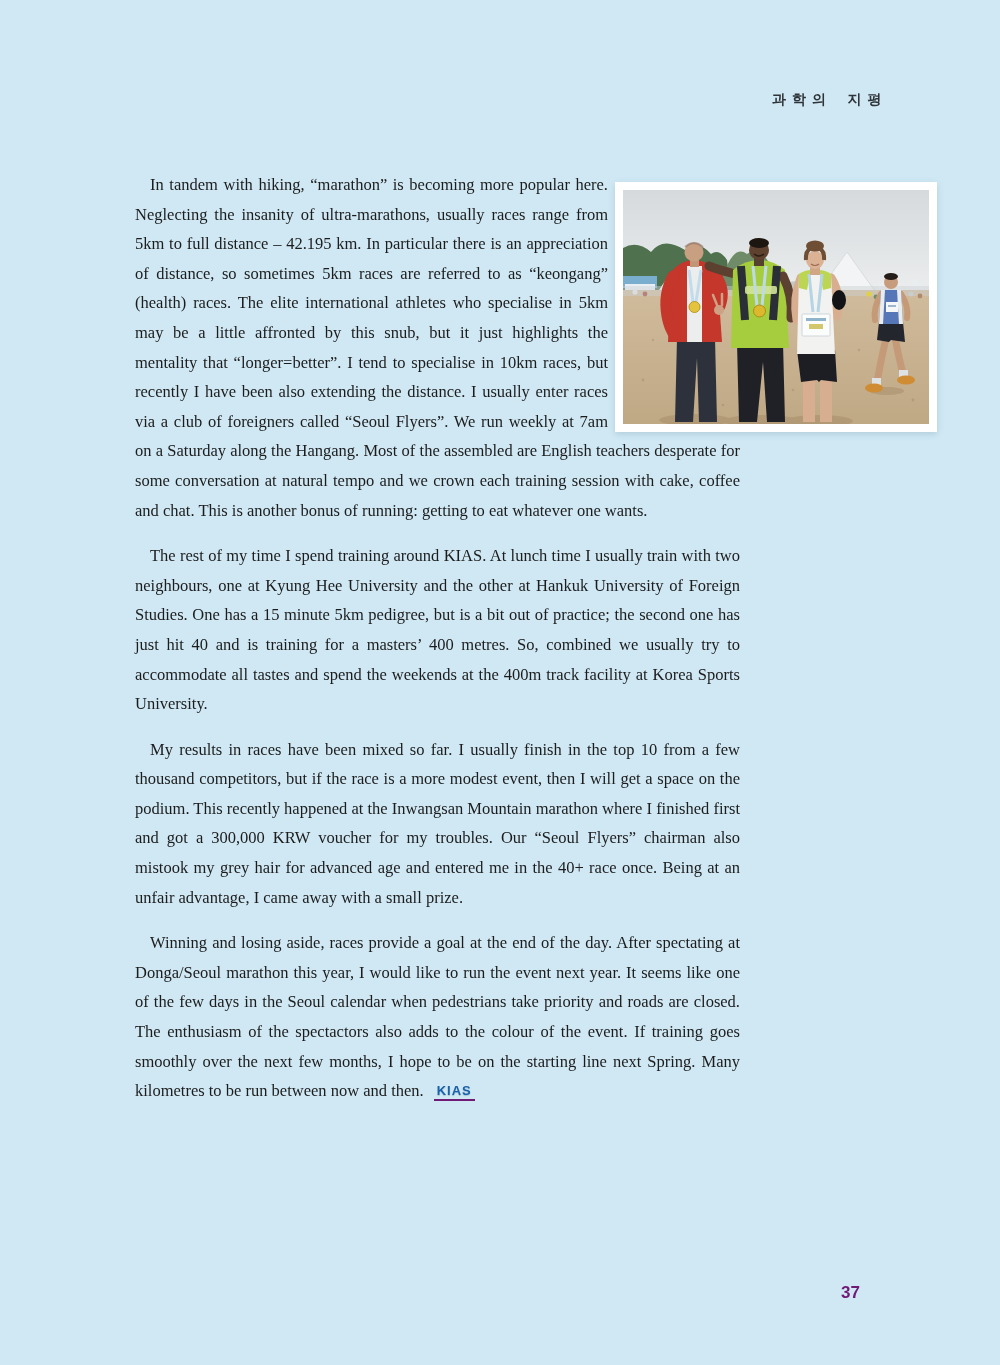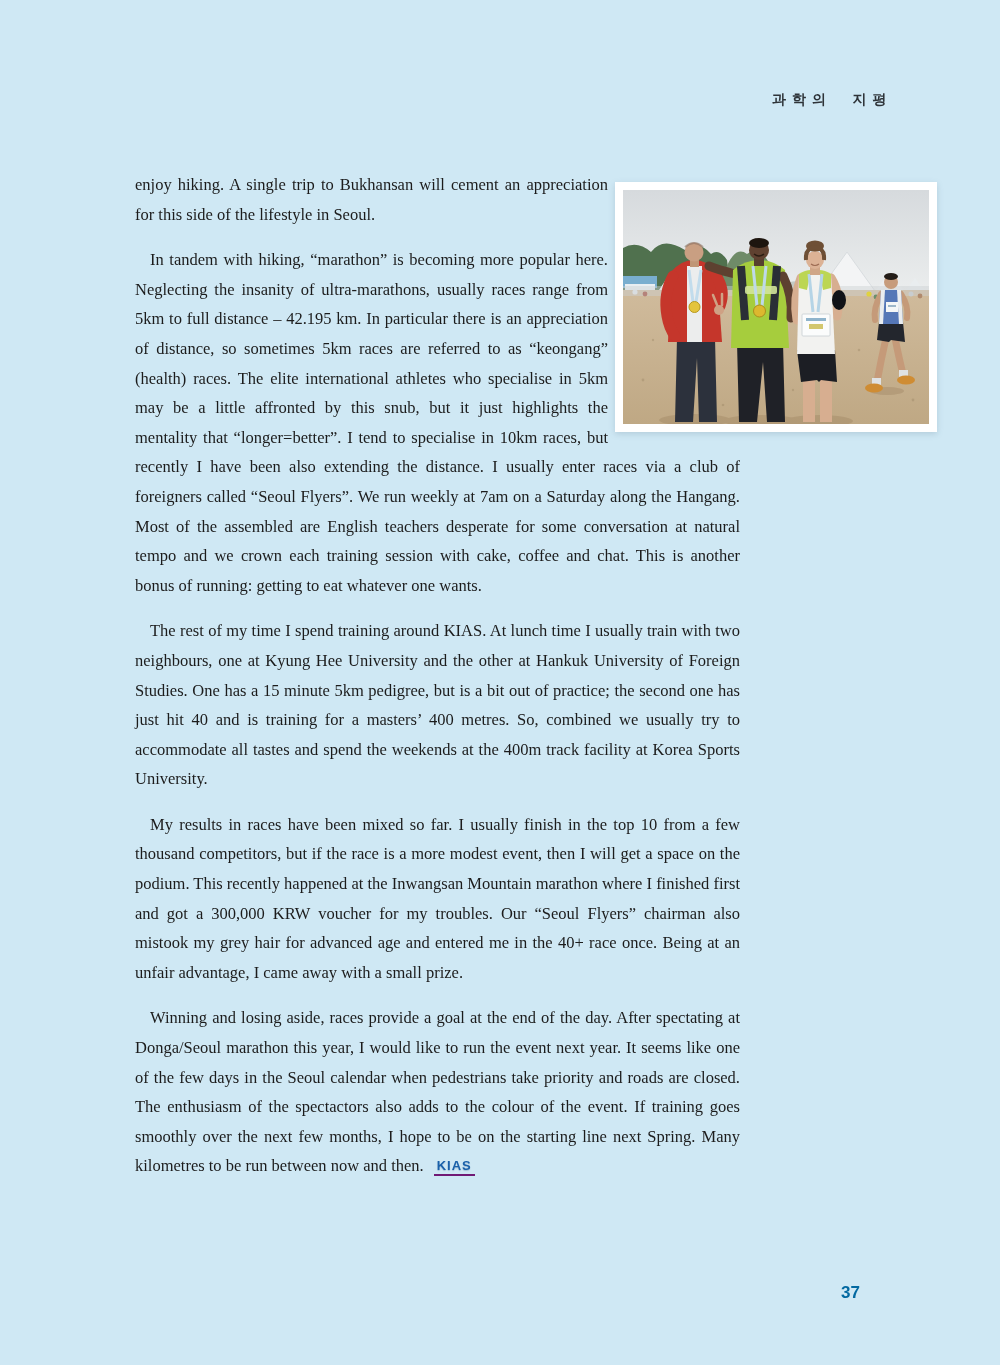--- a/index.html
+++ b/index.html
@@ -8,21 +8,21 @@
     width:1000px;
     height:1365px;
     background:#cfe8f4;
     font-family:"Liberation Serif", serif;
     overflow:hidden;
   }
   .journal-header{
     position:absolute;
     top:91px;
     left:772px;
-    font-family:Liberation Mono, monospace;
+    font-family:Liberation Serif, serif;
     font-size:14px;
     font-weight:700;
     letter-spacing:6px;
     word-spacing:6px;
     color:#2e3338;
   }
   .photo-frame{
     position:absolute;
     left:615px;
     top:182px;
@@ -66,21 +66,21 @@
     vertical-align:1px;
     text-shadow:0 1px 1px rgba(40,80,130,0.25);
   }
   .page-number{
     position:absolute;
     left:841px;
     top:1283px;
     font-family:"Liberation Sans", sans-serif;
     font-weight:700;
     font-size:17px;
-    color:#0369a1;
+    color:#701a75;
   }
 </style>
 </head>
 <body>
 
 <div class="page">
 
   <div class="journal-header">과학의 지평</div>
 
   <figure class="photo-frame" aria-label="Three runners wearing race medals pose together on a sandy beach — one in a red jacket, one in a lime green shirt, one in a white tank with a race bib — with green hills, white tents, a crowd and another runner walking in the background">
@@ -217,21 +217,20 @@
         <circle cx="192" cy="70" r="9" fill="#dcb295"></circle>
         <ellipse cx="192" cy="56" rx="9" ry="5.5" fill="#6e4f35"></ellipse>
         <path d="M183,70 Q182,58 192,57 Q202,58 201,70" stroke="#6e4f35" stroke-width="4" fill="none"></path>
         <path d="M188,74 Q192,77 196,74" stroke="#9c6b52" stroke-width="1.2" fill="none"></path>
       </g>
     </svg>
   </figure>
 
   <div class="article">
     <div class="photo-spacer"></div>
-    <p class="continuation">enjoy hiking. A single trip to Bukhansan will cement an appreciation for this side of the lifestyle in Seoul.</p>
     <p>In tandem with hiking, “marathon” is becoming more popular here. Neglecting the insanity of ultra-marathons, usually races range from 5km to full distance – 42.195 km. In particular there is an appreciation of distance, so sometimes 5km races are referred to as “keongang” (health) races. The elite international athletes who specialise in 5km may be a little affronted by this snub, but it just highlights the mentality that “longer=better”. I tend to specialise in 10km races, but recently I have been also extending the distance. I usually enter races via a club of foreigners called “Seoul Flyers”. We run weekly at 7am on a Saturday along the Hangang. Most of the assembled are English teachers desperate for some conversation at natural tempo and we crown each training session with cake, coffee and chat. This is another bonus of running: getting to eat whatever one wants.</p>
     <p>The rest of my time I spend training around KIAS. At lunch time I usually train with two neighbours, one at Kyung Hee University and the other at Hankuk University of Foreign Studies. One has a 15 minute 5km pedigree, but is a bit out of practice; the second one has just hit 40 and is training for a masters’ 400 metres. So, combined we usually try to accommodate all tastes and spend the weekends at the 400m track facility at Korea Sports University.</p>
     <p>My results in races have been mixed so far. I usually finish in the top 10 from a few thousand competitors, but if the race is a more modest event, then I will get a space on the podium. This recently happened at the Inwangsan Mountain marathon where I finished first and got a 300,000 KRW voucher for my troubles. Our “Seoul Flyers” chairman also mistook my grey hair for advanced age and entered me in the 40+ race once. Being at an unfair advantage, I came away with a small prize.</p>
     <p><span>Winning and losing aside, races provide a goal at the end of the day. After spectating at Donga/Seoul marathon this year, I would like to run the event next year. It seems like one of the few days in the Seoul calendar when pedestrians take priority and roads are closed. The enthusiasm of the spectactors also adds to the colour of the event. If training goes smoothly over the next few months, I hope to be on the starting line next Spring. Many kilometres to be run between now and then.</span><span class="kias">KIAS</span></p>
   </div>
 
   <div class="page-number">37</div>
 
 </div>
 

